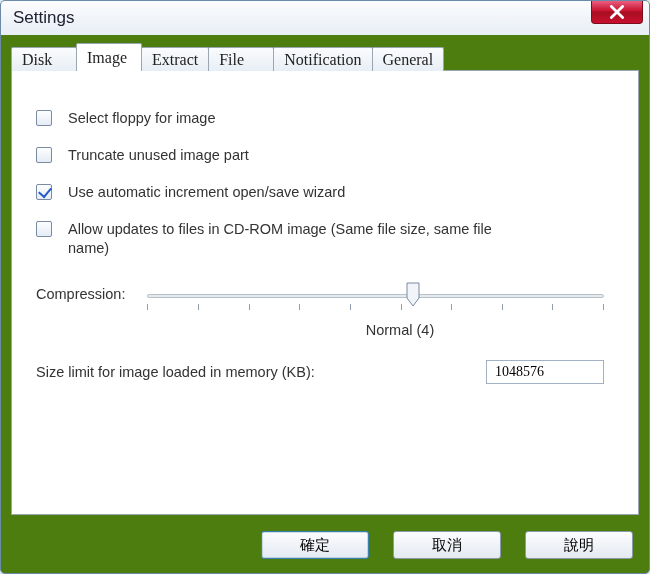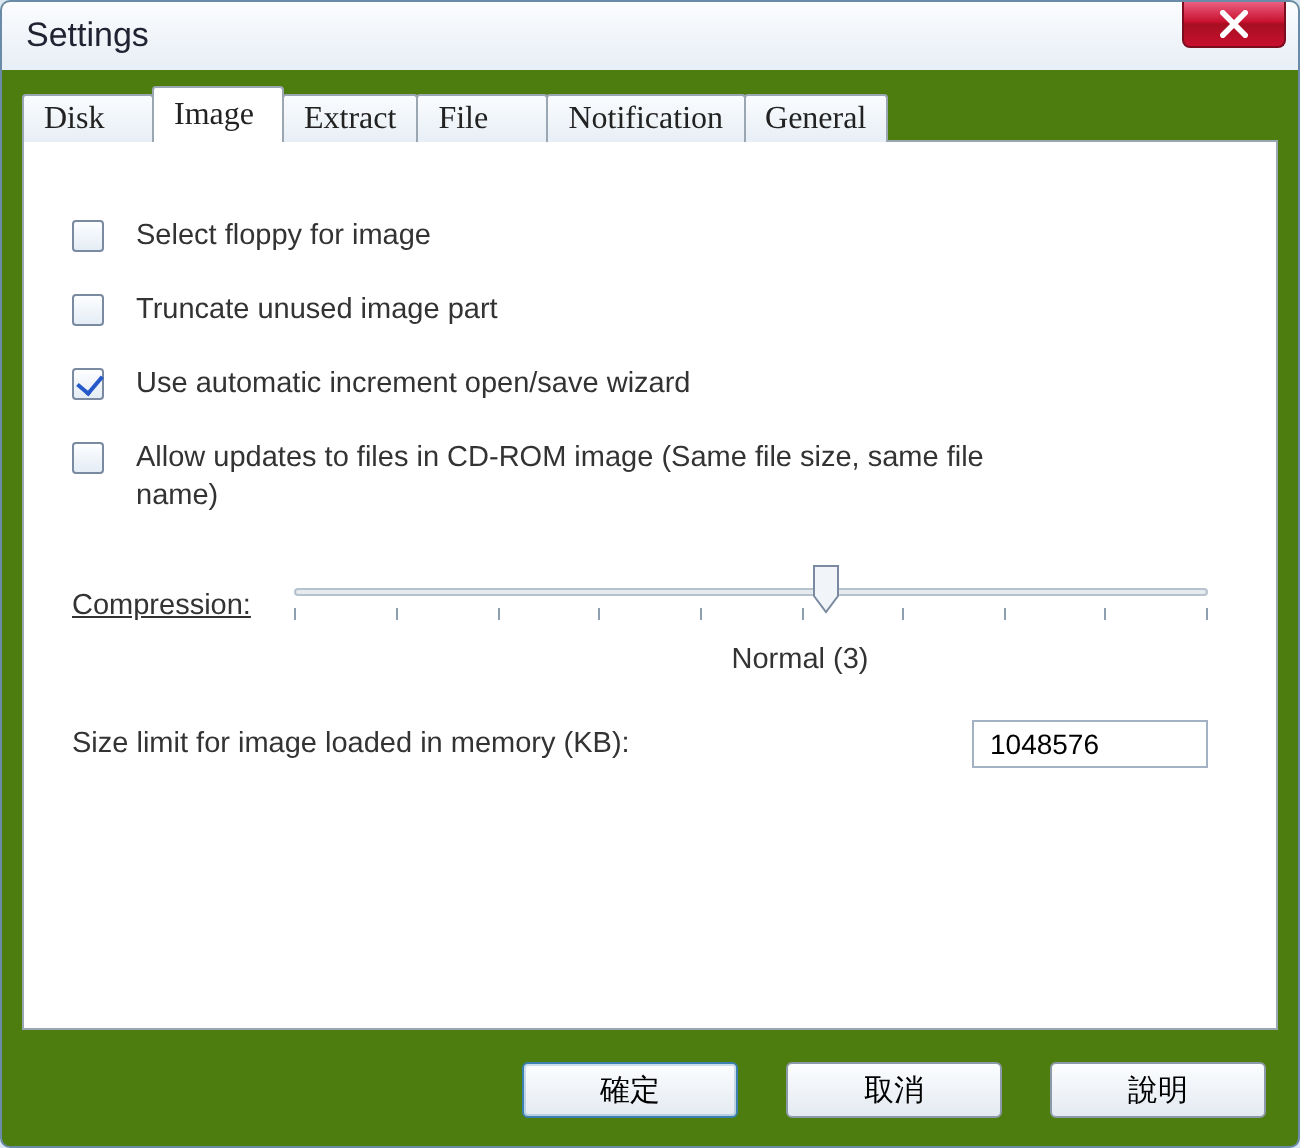--- a/index.html
+++ b/index.html
@@ -116,25 +116,24 @@
     left: 2px; top: 2px;
     width: 10px; height: 6px;
     border-left: 2px solid #2558c9;
     border-bottom: 2px solid #2558c9;
     transform: rotate(-50deg);
   }
   .opt-text { line-height: 19px; }
   .spacer { height: 12px; }
   .slider-row {
     display: flex;
-    align-items: center;
+    align-items: flex-start;
     gap: 22px;
     margin-top: 6px;
     margin-bottom: 0;
-    text-decoration: underline;
   }
   .slider-label { white-space: nowrap; }
   .slider {
     position: relative;
     flex: 1;
     height: 34px;
   }
   .track {
     position: absolute; left: 0; right: 10px; top: 8px;
     height: 4px;
@@ -168,21 +167,21 @@
   .mem-row {
     display: flex;
     align-items: center;
     gap: 56px;
   }
   .mem-input {
     width: 118px;
     border: 1px solid #a3b2c2;
     font-size: 14px;
     padding: 3px 8px;
-    font-family: Liberation Sans, sans-serif;
+    font-family: Liberation Serif, serif;
     text-align: left;
     margin-left: auto;
     margin-right: 10px;
   }
   .button-row {
     position: absolute;
     right: 16px; bottom: 14px;
     display: flex;
     gap: 24px;
   }
@@ -265,21 +264,21 @@
               <span></span>
               <span></span>
           </div>
           <div class="thumb">
             <svg viewBox="0 0 14 26">
               <path d="M1 1 H13 V16 L7 24 L1 16 Z" fill="#f1f5fa" stroke="#7a8aa0"></path>
             </svg>
           </div>
         </div>
       </div>
-      <div class="slider-val">Normal (3)</div>
+      <div class="slider-val">Normal (4)</div>
 
       <div class="mem-row">
         <span>Size limit for image loaded in memory (KB):</span>
         <input class="mem-input" type="text" value="1048576" style="">
       </div>
 
     </div>
   </div>
 
   <div class="button-row">

